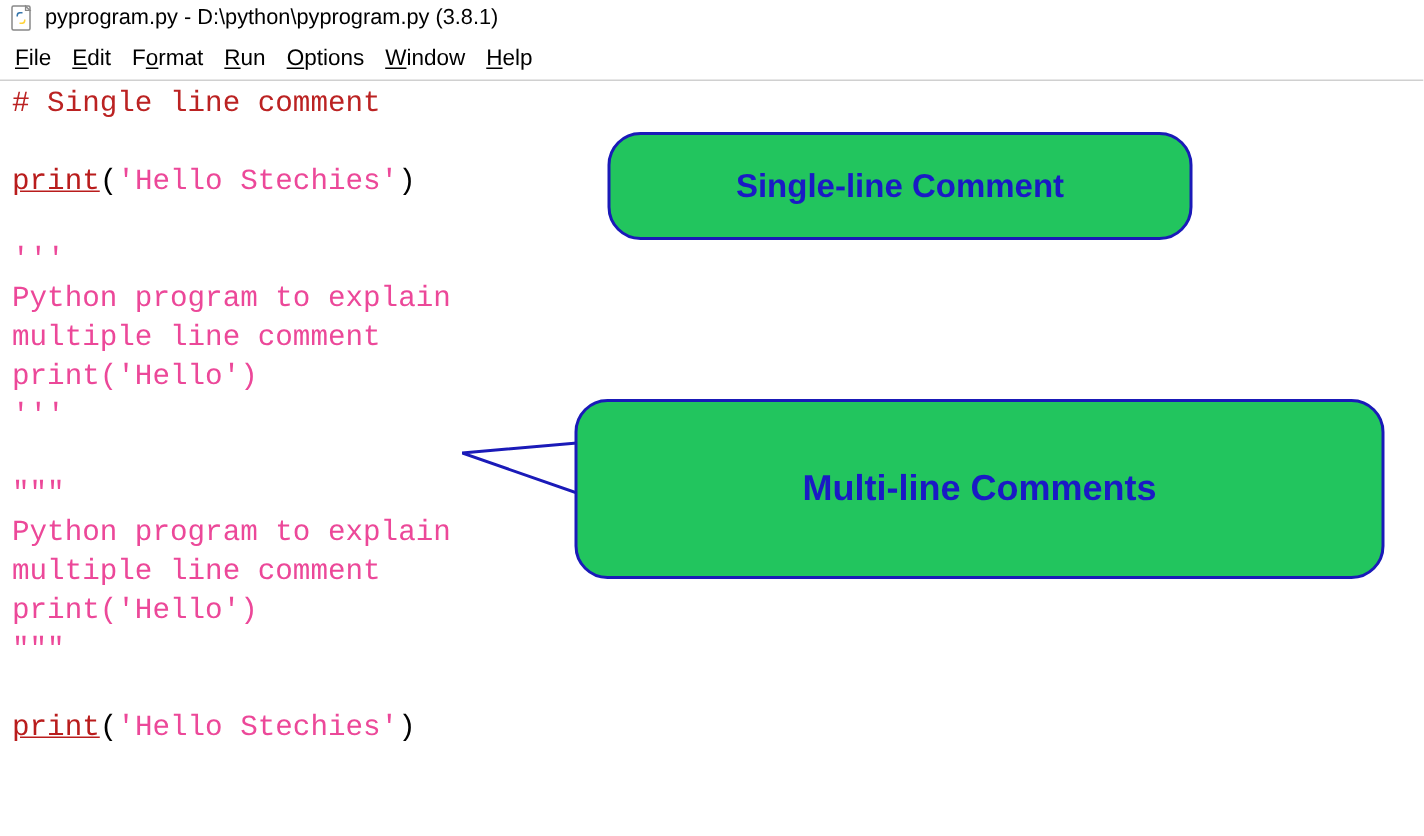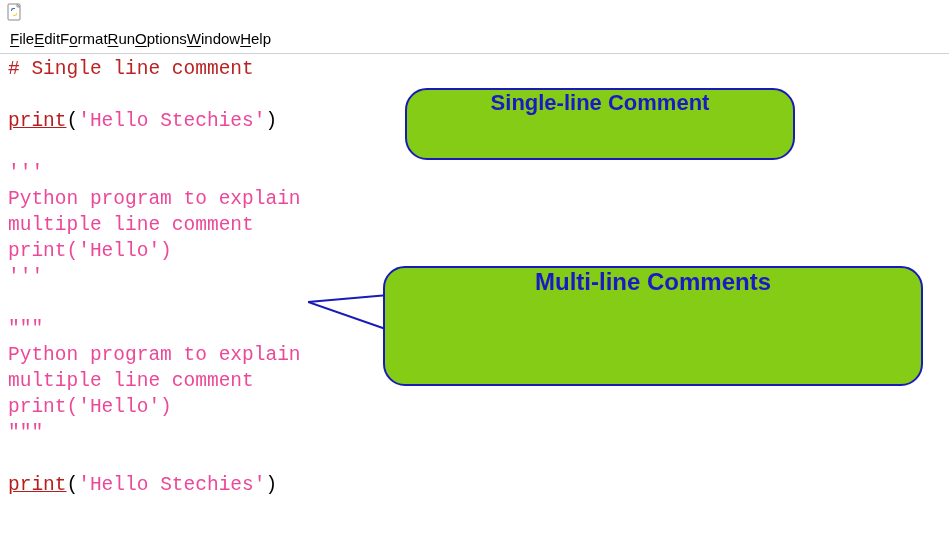--- a/index.html
+++ b/index.html
@@ -19,20 +19,21 @@
     padding: 3px 6px 3px 6px;
     background: #fff;
   }
   .title-bar .icon-wrap {
     width: 18px; height: 18px;
     display: inline-flex; align-items:center; justify-content:center;
   }
   .title-text { font-size: 14.5px; color:#000; }
   .menu-bar {
     display: flex;
+    gap: 14px;
     padding: 6px 10px 6px 10px;
     font-size: 15px;
     color: #000;
     border-bottom: 1px solid #d0d0d0;
   }
   .menu-item { cursor: default; }
   .uline { text-decoration: underline; text-underline-offset: 2px; }
   .code-area {
     padding: 2px 8px 4px 8px;
     font-family: "Courier New", monospace;
@@ -42,26 +43,26 @@
     color: #000;
   }
   .c-red { color: #bb2222; }
   .c-purple { color: #b91c1c; text-decoration: underline; }
   .c-green { color: #ec4899; }
   .c-black { color: #000; }
   .callout {
     position: absolute;
     border: 2px solid #1a1ab8;
     border-radius: 22px;
-    background: #84cc16;
+    background: #22c55e;
     color: #1a1ac5;
     font-family: Arial, sans-serif;
     font-weight: bold;
     display: flex;
-    align-items: flex-start;
+    align-items: center;
     justify-content: center;
   }
   .callout1 { left: 405px; top: 88px; width: 390px; height: 72px; font-size: 22px; }
   .callout2 { left: 383px; top: 266px; width: 540px; height: 120px; font-size: 24px; }
   .tail {
     position: absolute;
     left: 308px; top: 290px;
     width: 95px; height: 50px;
     pointer-events: none;
   }
@@ -71,20 +72,21 @@
 
 <div class="title-bar">
   <span class="icon-wrap">
     <svg width="18" height="18" viewBox="0 0 18 18">
       <rect x="2" y="1" width="12" height="16" rx="1" fill="#fff" stroke="#888" stroke-width="1"></rect>
       <path d="M11 1 L14 4 L11 4 Z" fill="#ddd" stroke="#888" stroke-width="0.8"></path>
       <path d="M6 8 c0-1 0-2 2-2 h1 v-1 h-2 c-2 0 -2 2 -2 3" fill="#3776ab"></path>
       <path d="M10 10 c0 1 0 2 -2 2 h-1 v1 h2 c2 0 2 -2 2 -3" fill="#ffd43b"></path>
     </svg>
   </span>
+  <span class="title-text">pyprogram.py - D:\python\pyprogram.py (3.8.1)</span>
 </div>
 
 <div class="menu-bar">
   <span class="menu-item"><span class="uline">F</span>ile</span>
   <span class="menu-item"><span class="uline">E</span>dit</span>
   <span class="menu-item">F<span class="uline">o</span>rmat</span>
   <span class="menu-item"><span class="uline">R</span>un</span>
   <span class="menu-item"><span class="uline">O</span>ptions</span>
   <span class="menu-item"><span class="uline">W</span>indow</span>
   <span class="menu-item"><span class="uline">H</span>elp</span>

